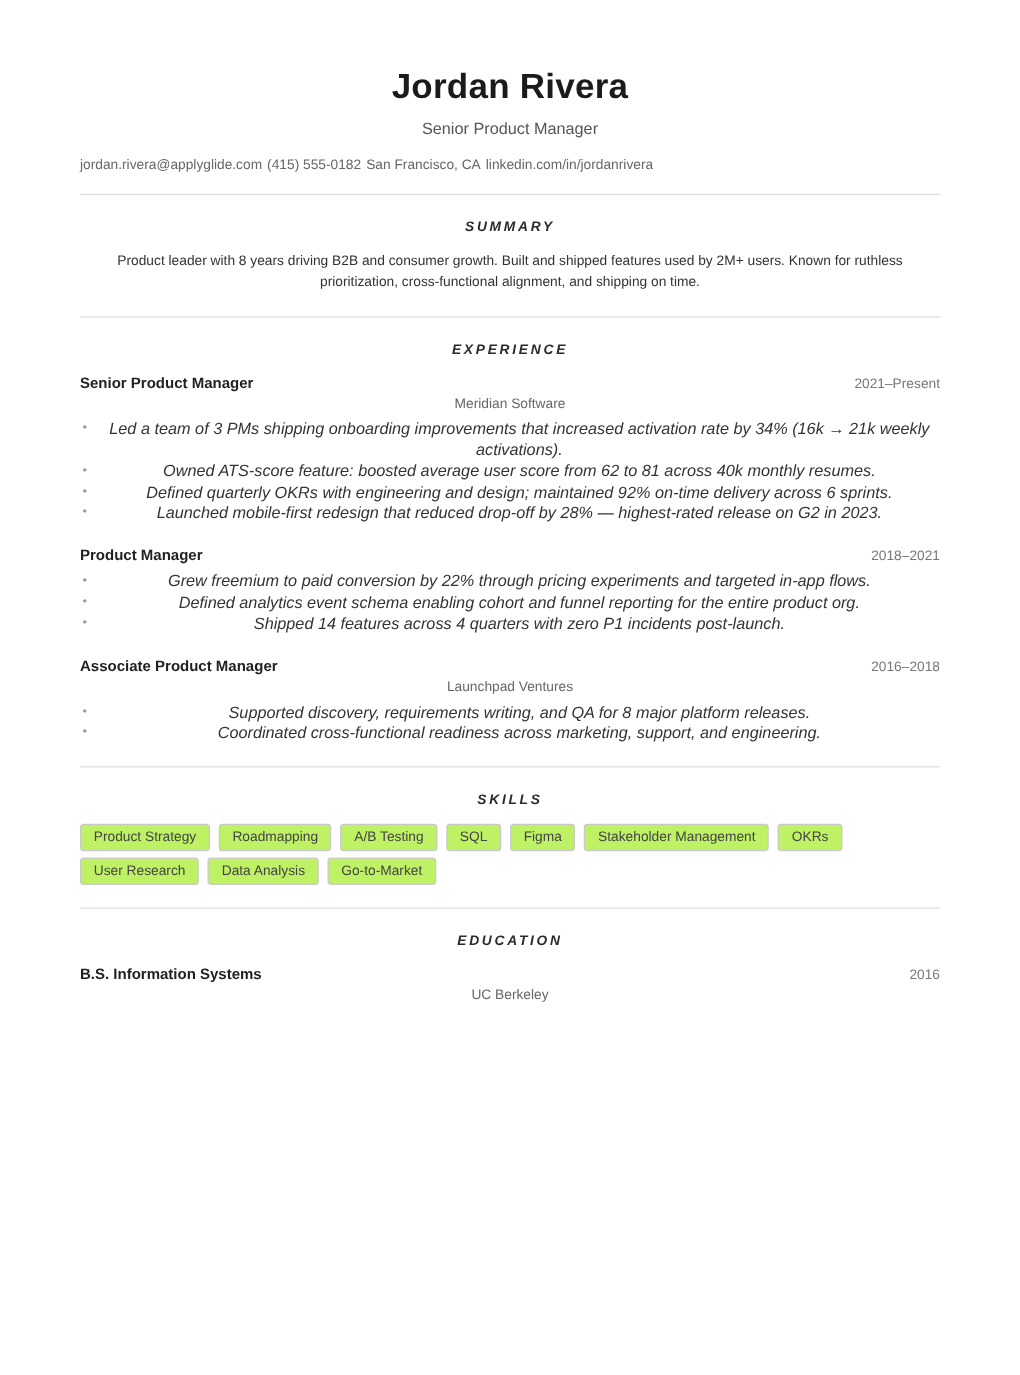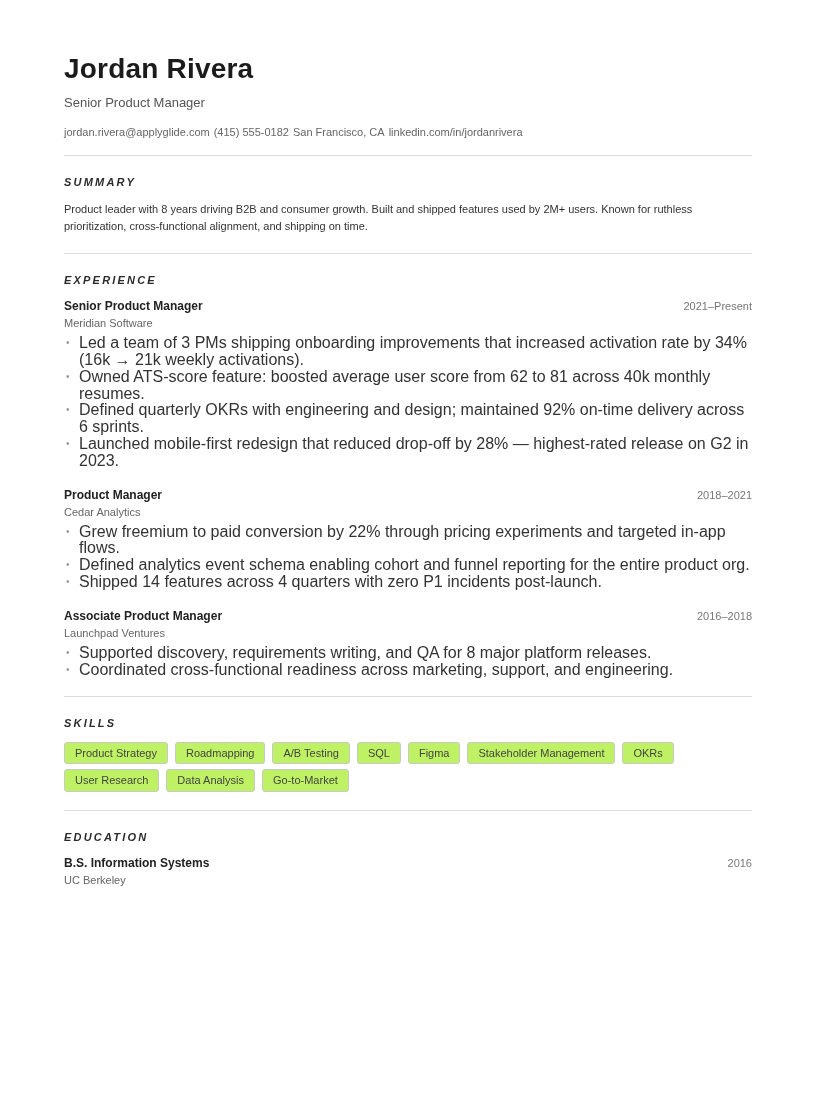--- a/index.html
+++ b/index.html
@@ -3,21 +3,21 @@
 <meta charset="utf-8">
 <style>
   * { box-sizing: border-box; }
   html, body { margin: 0; padding: 0; background: #ffffff; }
   body {
     width: 816px; height: 1100px;
     font-family: "Liberation Sans", sans-serif;
     color: #333;
     overflow: hidden;
   }
-  .page { padding: 53px 64px 0 64px; }
+  .page { padding: 53px 64px 0 64px; text-align: center; }
 
   .name {
     margin: 0;
     font-size: 28px;
     line-height: 1.15;
     font-weight: 700;
     color: #1b1b1b;
     letter-spacing: 0.2px;
   }
   .subtitle { margin-top: 10px; font-size: 13px; color: #555; }
@@ -49,23 +49,24 @@
   .job { margin-top: 13px; }
   .job + .job { margin-top: 18px; }
   .job-header { display: flex; justify-content: space-between; align-items: baseline; }
   .job-title { font-size: 12px; font-weight: 700; color: #222; }
   .dates { font-size: 11px; color: #777; }
   .company { margin-top: 4px; font-size: 11px; color: #666; }
   ul.bullets { margin: 6px 0 0 0; padding: 0; list-style: none; }
   ul.bullets li {
     position: relative;
     padding-left: 15px;
-    font-size: 16px;
+    font-size: 13px;
     line-height: 16.8px;
     color: #333;
+    font-style: italic;
   }
   ul.bullets li::before {
     content: "\2022";
     position: absolute;
     left: 2px;
     top: 0;
     color: #999;
     font-size: 10px;
     line-height: 16.8px;
   }
@@ -122,21 +123,20 @@
         <li>Defined quarterly OKRs with engineering and design; maintained 92% on-time delivery across 6 sprints.</li>
         <li>Launched mobile-first redesign that reduced drop-off by 28% — highest-rated release on G2 in 2023.</li>
       </ul>
     </div>
 
     <div class="job">
       <div class="job-header">
         <span class="job-title">Product Manager</span>
         <span class="dates">2018–2021</span>
       </div>
-      <div class="company">Cedar Analytics</div>
       <ul class="bullets">
         <li>Grew freemium to paid conversion by 22% through pricing experiments and targeted in-app flows.</li>
         <li>Defined analytics event schema enabling cohort and funnel reporting for the entire product org.</li>
         <li>Shipped 14 features across 4 quarters with zero P1 incidents post-launch.</li>
       </ul>
     </div>
 
     <div class="job">
       <div class="job-header">
         <span class="job-title">Associate Product Manager</span>

